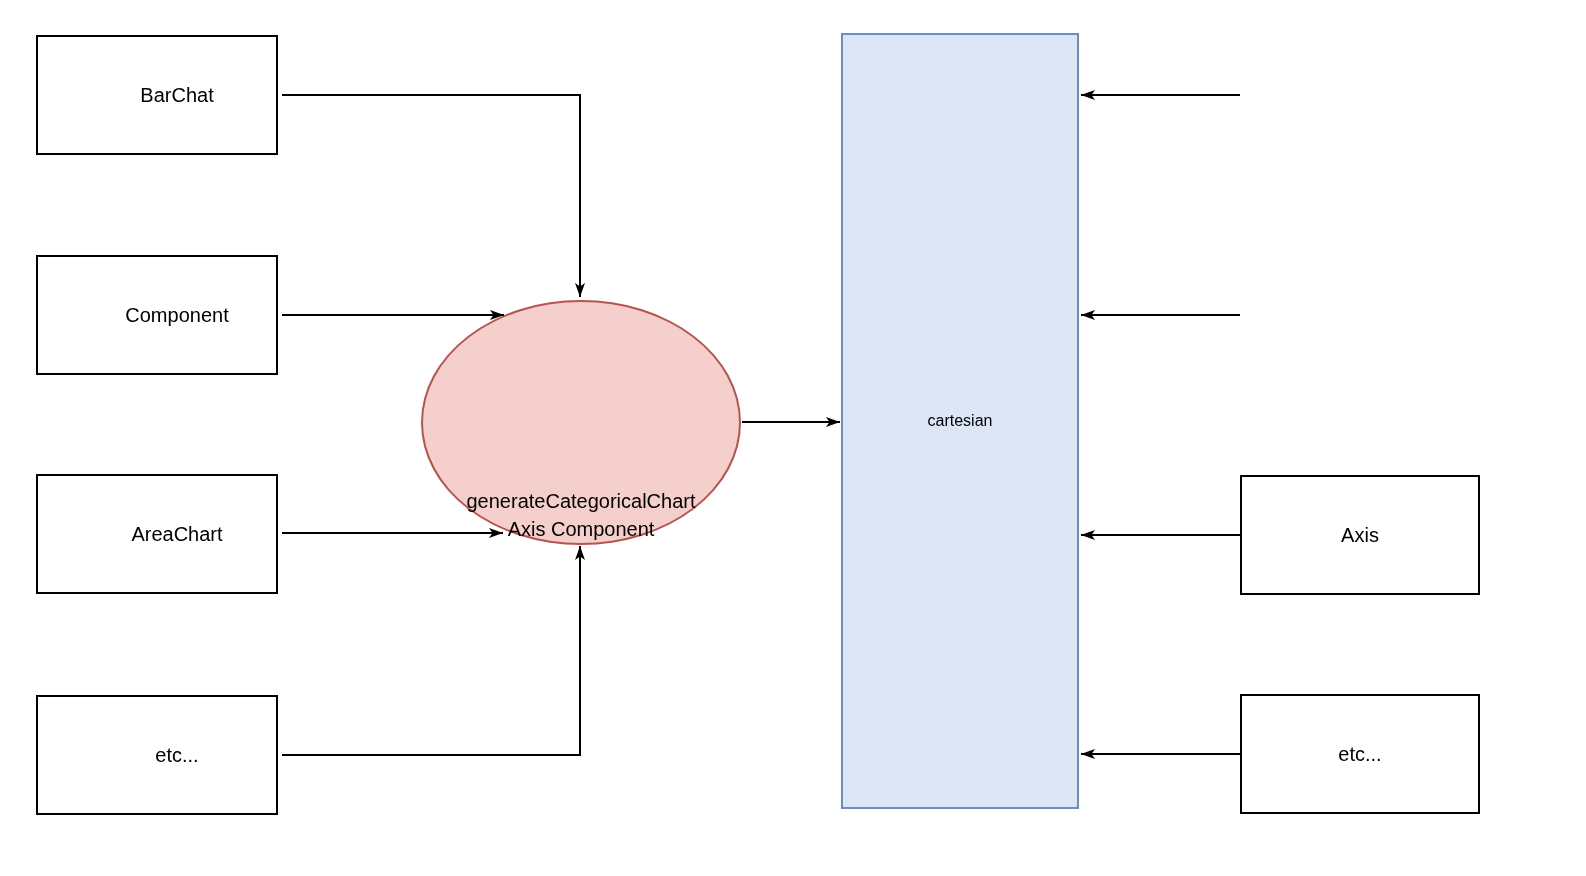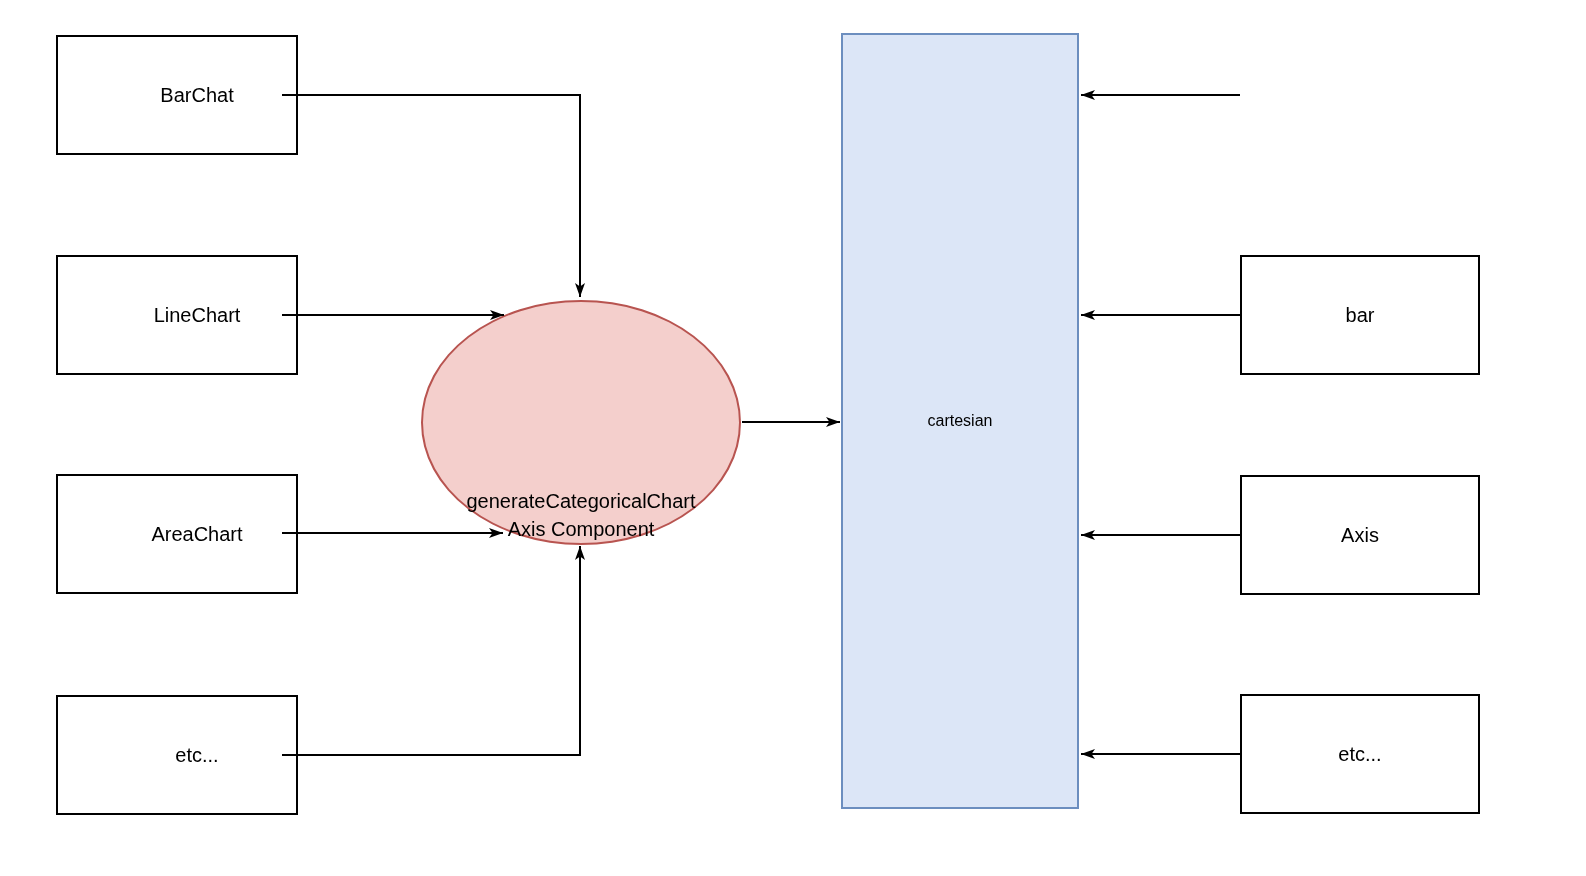--- a/index.html
+++ b/index.html
@@ -20,21 +20,21 @@
     position: absolute;
     box-sizing: border-box;
     border: 2px solid #000000;
     background: #ffffff;
     display: flex;
     align-items: center;
     justify-content: center;
     font-size: 20px;
     text-align: center;
   }
-  .node.left  { left: 56px;  width: 242px; height: 120px; padding-left: 40px; }
+  .node.left  { left: 36px;  width: 242px; height: 120px; padding-left: 40px; }
   .node.right { left: 1240px; width: 240px; height: 120px; }
 
   .node.l0 { top: 35px; }
   .node.l1 { top: 255px; }
   .node.l2 { top: 474px; }
   .node.l3 { top: 695px; }
 
   .node.r0 { top: 35px; }
   .node.r1 { top: 255px; }
   .node.r2 { top: 475px; }
@@ -89,41 +89,38 @@
 </style>
 </head>
 <body>
 
 <div class="canvas">
 
   <div class="node left l0">
     <span>BarChat</span>
   </div>
   <div class="node left l1">
-    <span>LineChart</span>
+    <span>Component</span>
   </div>
   <div class="node left l2">
     <span>AreaChart</span>
   </div>
   <div class="node left l3">
     <span>etc...</span>
   </div>
 
   <div class="hub">
     <div>generateCategoricalChart</div>
     <div>Axis Component</div>
   </div>
 
   <div class="container-rect">
     <span>cartesian</span>
   </div>
 
-  <div class="node right r1">
-    <span>bar</span>
-  </div>
   <div class="node right r2">
     <span>Axis</span>
   </div>
   <div class="node right r3">
     <span>etc...</span>
   </div>
 
   <svg class="connector-layer" width="1586" height="876" viewBox="0 0 1586 876" xmlns="http://www.w3.org/2000/svg">
     <defs>
       <marker id="arrowhead" markerUnits="userSpaceOnUse" markerWidth="14" markerHeight="10" refX="14" refY="5" orient="auto">

